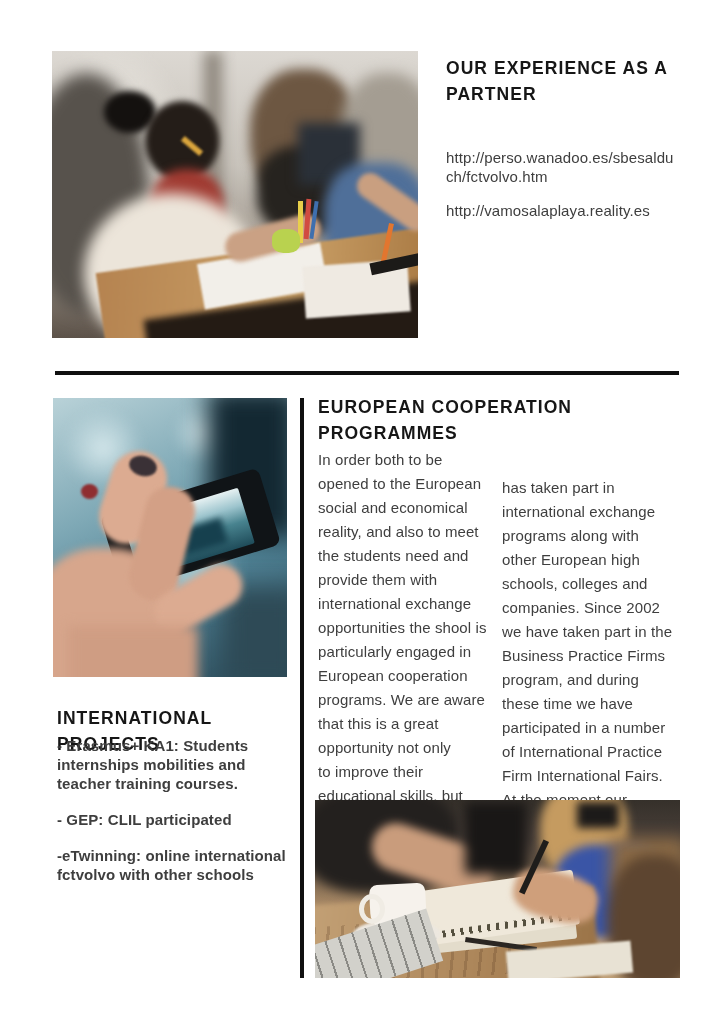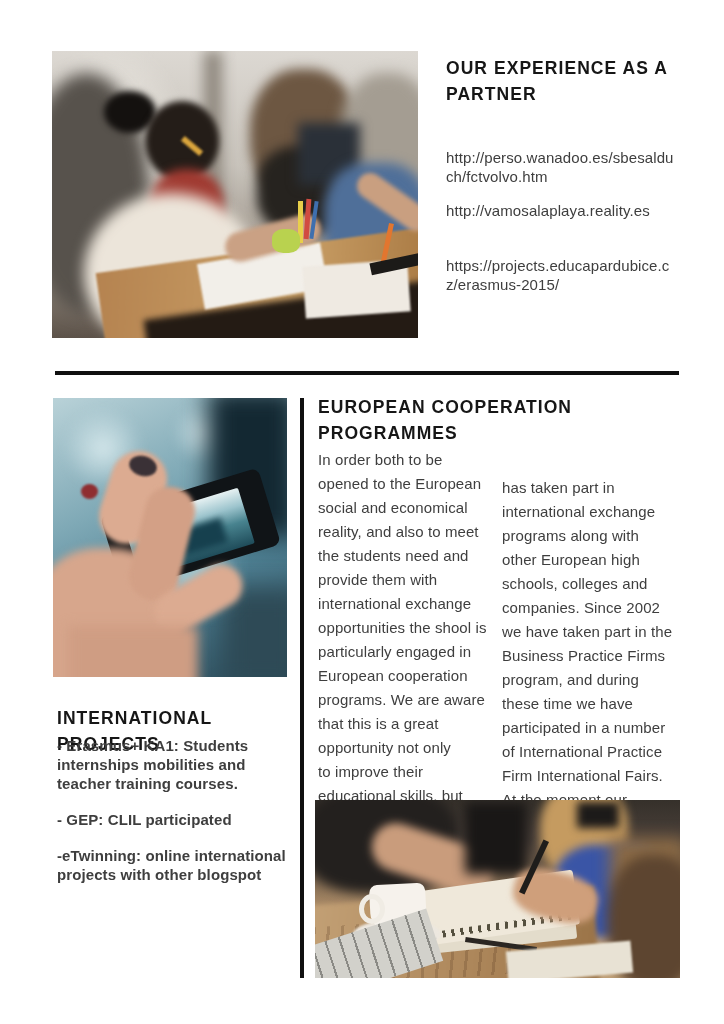--- a/index.html
+++ b/index.html
@@ -56,22 +56,20 @@
     <div class="ly" style="left:220px; top:178px; width:28px; height:24px; background:#b9d24f; border-radius:40%;"></div>
     <div class="ly" style="left:332px; top:172px; width:5px; height:48px; background:#e2762f; transform:rotate(12deg);"></div>
     <div class="ly" style="left:318px; top:206px; width:62px; height:12px; background:#1c1a18; transform:rotate(-12deg);"></div>
   </div>
 
   <div class="abs heading" style="left:446px; top:55px; width:252px;">OUR EXPERIENCE AS A
 PARTNER</div>
   <div class="abs body-text url-text" style="left:446px; top:148px; width:252px;">http://perso.wanadoo.es/sbesaldu
 ch/fctvolvo.htm</div>
   <div class="abs body-text url-text" style="left:446px; top:201px; width:252px;">http://vamosalaplaya.reality.es</div>
-  <div class="abs body-text url-text" style="left:446px; top:256px; width:252px;">https://projects.educapardubice.c
-z/erasmus-2015/</div>
 
   <div class="abs rule-h" style="left:55px; top:371px; width:624px;"></div>
 
   <div class="photo" style="left:53px; top:398px; width:234px; height:279px;">
     <div class="ly" style="inset:0; background:linear-gradient(155deg,#b9d2d8 0%,#7fa9b6 35%,#4e7f92 65%,#2a4a58 100%);"></div>
     <div class="ly" style="left:10px; top:10px; width:80px; height:80px; background:radial-gradient(closest-side,#d3e6ea,rgba(211,230,234,0)); filter:blur(6px);"></div>
     <div class="ly" style="left:120px; top:5px; width:60px; height:60px; background:radial-gradient(closest-side,#cfe2e6,rgba(207,226,230,0)); filter:blur(6px);"></div>
     <div class="ly" style="left:155px; top:-10px; width:90px; height:150px; background:#132832; filter:blur(12px);"></div>
     <div class="ly" style="left:170px; top:190px; width:80px; height:100px; background:#2e4a56; filter:blur(12px);"></div>
     <div class="ly" style="left:85px; top:115px; width:85px; height:85px; background:#9fc3cc; filter:blur(12px);"></div>
@@ -129,21 +127,21 @@
 practice firms.</div>
 
   <div class="abs heading" style="left:57px; top:705px; width:230px;">INTERNATIONAL
 PROJECTS</div>
   <div class="abs" style="left:57px; top:736px; width:246px;font-weight:bold;">
     <div class="body-text list-item">- Erasmus+ KA1: Students
 internships mobilities and
 teacher training courses.</div>
     <div class="body-text list-item">- GEP: CLIL participated</div>
     <div class="body-text list-item">-eTwinning: online international
-projects with other blogspot</div>
+fctvolvo with other schools</div>
   </div>
 
   <div class="photo" style="left:315px; top:800px; width:365px; height:178px;">
     <div class="ly" style="inset:0; background:linear-gradient(180deg,#35302a 0%,#4a403a 22%,#7e6850 45%,#b3916b 62%,#c7a67e 82%,#bfa078 100%);"></div>
     <div class="ly" style="left:-12px; top:-12px; width:155px; height:105px; background:#23201e; border-radius:40%; filter:blur(6px);"></div>
     <div class="ly" style="left:55px; top:35px; width:125px; height:48px; background:#c99c7c; border-radius:24px; transform:rotate(18deg); filter:blur(4px);"></div>
     <div class="ly" style="left:150px; top:2px; width:62px; height:72px; background:#191716; filter:blur(6px);"></div>
     <div class="ly" style="left:225px; top:-18px; width:88px; height:98px; background:#c59b60; border-radius:45%; filter:blur(5px);"></div>
     <div class="ly" style="left:262px; top:2px; width:42px; height:26px; background:#1c1a19; filter:blur(4px);"></div>
     <div class="ly" style="left:240px; top:45px; width:115px; height:92px; background:#3a55a6; border-radius:35%; filter:blur(5px);"></div>

